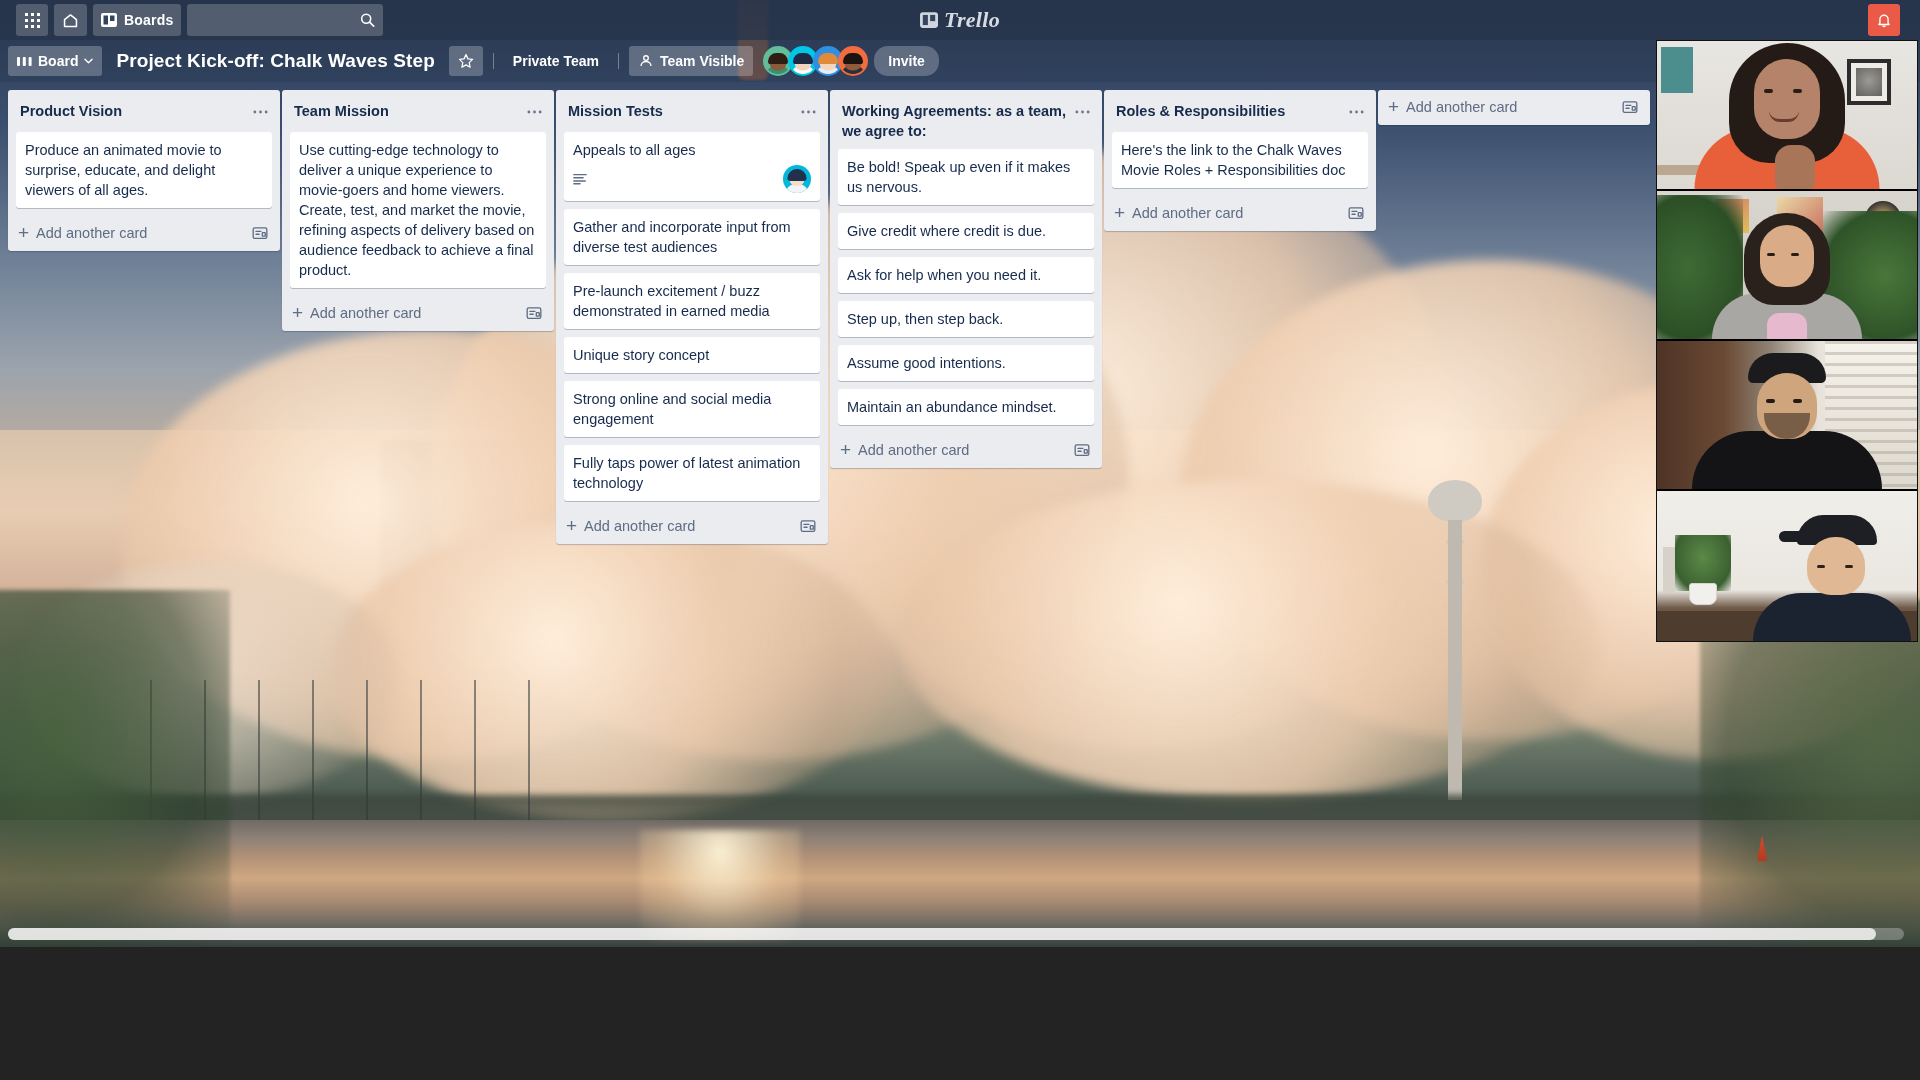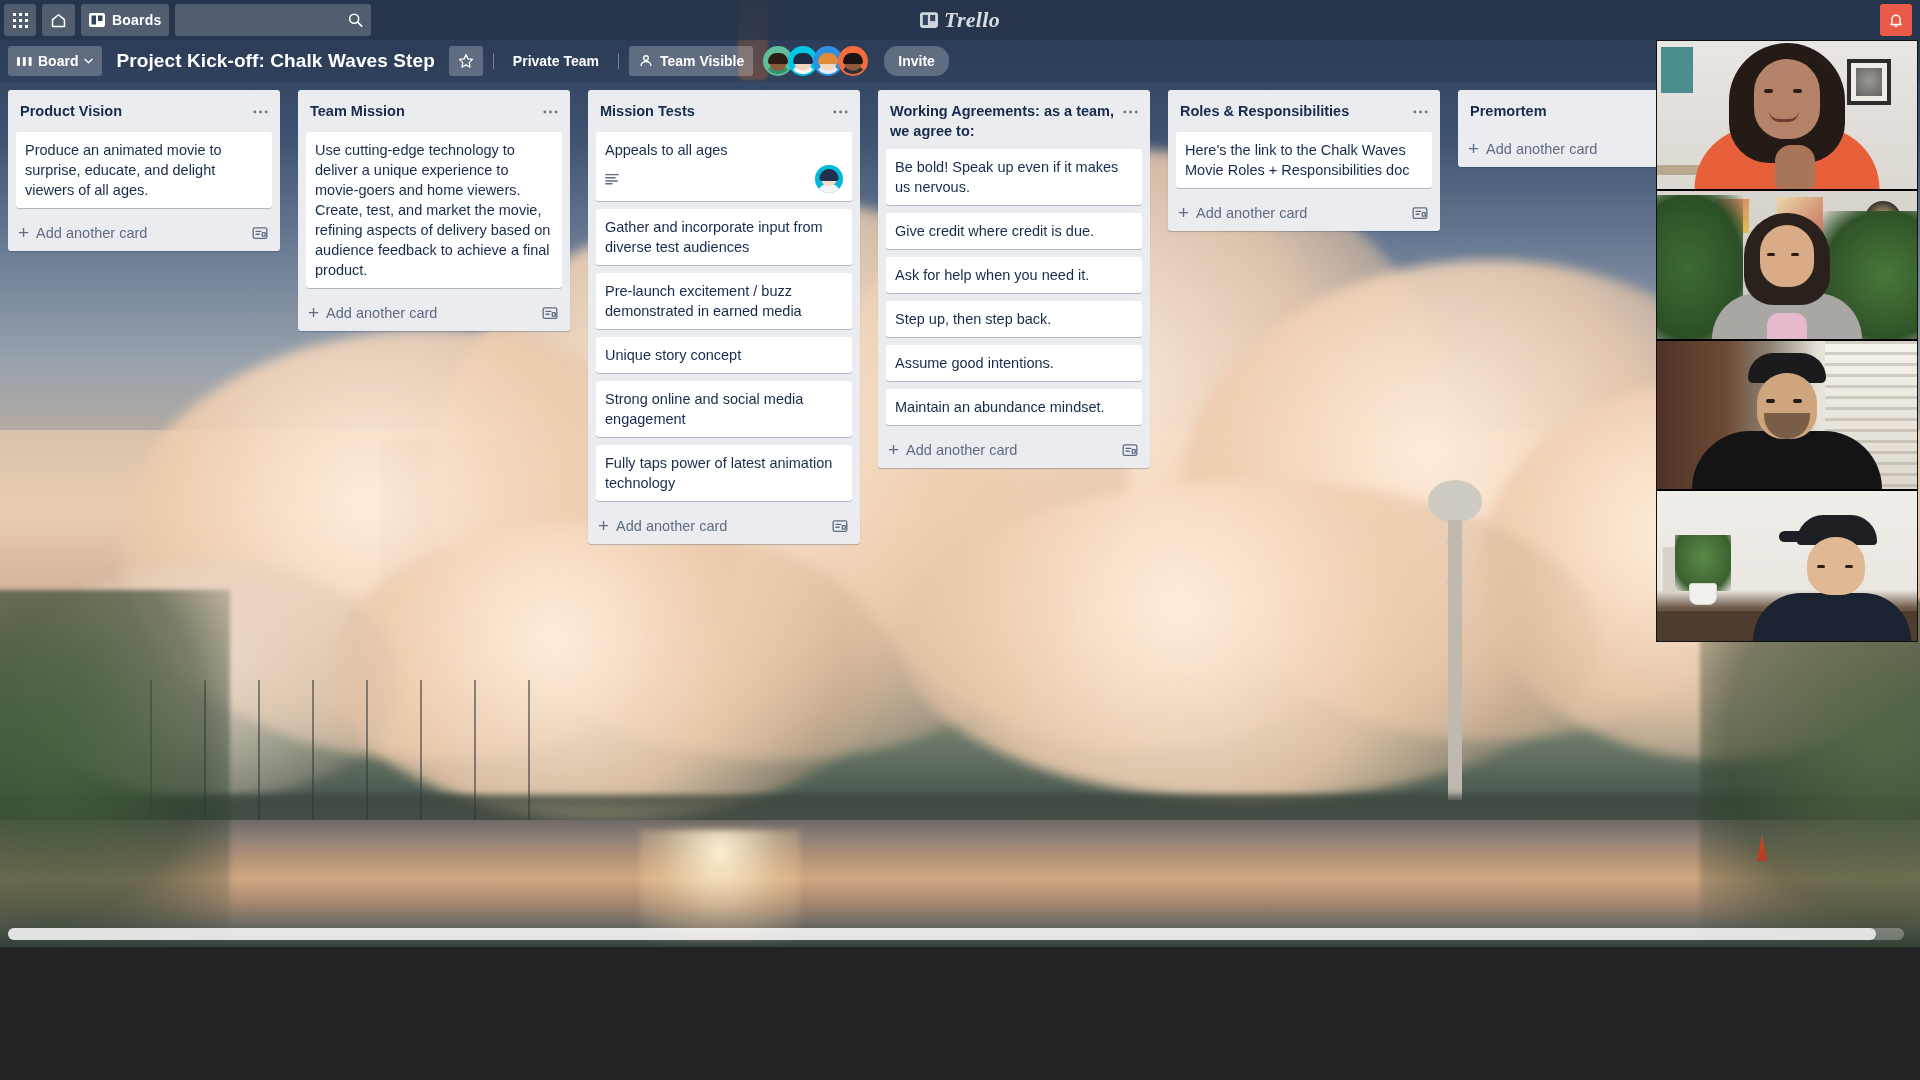--- a/index.html
+++ b/index.html
@@ -105,21 +105,21 @@
   .bottomdark {
     position: absolute; left: 0; top: 947px; width: 1920px; height: 133px;
     background: #232323;
   }
 
   
   #topnav {
     position: absolute; left: 0; top: 0; width: 1920px; height: 40px;
     background: rgba(38,52,74,0.86);
     display: flex; align-items: center;
-    padding: 0 4px;
+    padding: 0 16px;
     z-index: 30;
   }
   .nav-btn {
     height: 32px; min-width: 32px;
     background: rgba(255,255,255,0.20);
     border-radius: 3px;
     display: flex; align-items: center; justify-content: center;
     color: #fff; margin-right: 6px; cursor: pointer;
     padding: 0 8px;
   }
@@ -199,30 +199,30 @@
     width: 20px; height: 11px; border-radius: 10px 10px 3px 3px;
   }
   .m-av .body {
     position: absolute; left: 50%; bottom: -3px; transform: translateX(-50%);
     width: 26px; height: 11px; border-radius: 11px 11px 0 0;
   }
   .invite-btn {
     height: 30px; background: rgba(255,255,255,0.24);
     color: #fff; font-size: 14px; font-weight: bold;
     border-radius: 14px; display: flex; align-items: center;
-    padding: 0 14px; margin-left: 12px; cursor: pointer;
+    padding: 0 14px; margin-left: 2px; cursor: pointer;
   }
 
   
   #board {
     position: absolute; left: 0; top: 82px;
     width: 1920px; height: 865px;
     display: flex; align-items: flex-start;
     padding: 8px 0 0 8px;
-    gap: 18px;
+    gap: 2px;
     z-index: 10;
   }
   .list {
     width: 272px; flex: 0 0 272px;
     background: #ebecf0;
     border-radius: 3px;
     padding: 0;
     max-height: 840px;
     display: flex; flex-direction: column;
     box-shadow: 0 1px 1px rgba(9,30,66,0.25);
@@ -825,30 +825,20 @@
             <svg width="16" height="14" viewBox="0 0 18 16" fill="none" stroke="#5e6c84" stroke-width="1.5">
               <rect x="1.2" y="2.2" width="15.6" height="12" rx="1.8"></rect>
               <line x1="4.4" y1="6.2" x2="10" y2="6.2" stroke-linecap="round"></line>
               <line x1="4.4" y1="9.4" x2="8" y2="9.4" stroke-linecap="round"></line>
               <rect x="11.6" y="7.6" width="3.4" height="4" rx=".6"></rect>
             </svg>
           </span>
         </div>
       </div>
       <div class="list">
-        <div class="list-header">
-          <div class="list-title">Premortem</div>
-          <div class="list-menu">
-            <svg width="15" height="4" viewBox="0 0 16 4" fill="#6b778c">
-              <circle cx="2" cy="2" r="1.5"></circle>
-              <circle cx="8" cy="2" r="1.5"></circle>
-              <circle cx="14" cy="2" r="1.5"></circle>
-            </svg>
-          </div>
-        </div>
         <div class="add-card">
           <span class="plus">+</span>
           <span>Add another card</span>
           <span class="tmpl">
             <svg width="16" height="14" viewBox="0 0 18 16" fill="none" stroke="#5e6c84" stroke-width="1.5">
               <rect x="1.2" y="2.2" width="15.6" height="12" rx="1.8"></rect>
               <line x1="4.4" y1="6.2" x2="10" y2="6.2" stroke-linecap="round"></line>
               <line x1="4.4" y1="9.4" x2="8" y2="9.4" stroke-linecap="round"></line>
               <rect x="11.6" y="7.6" width="3.4" height="4" rx=".6"></rect>
             </svg>

